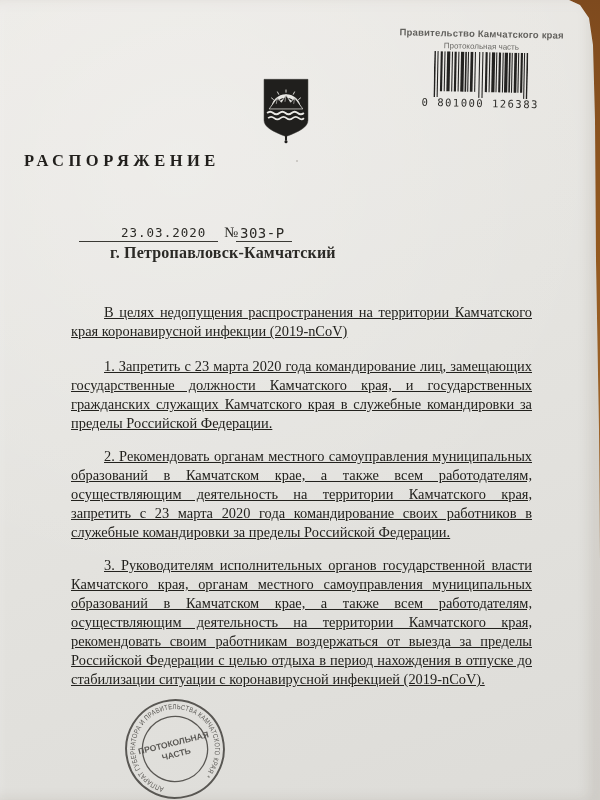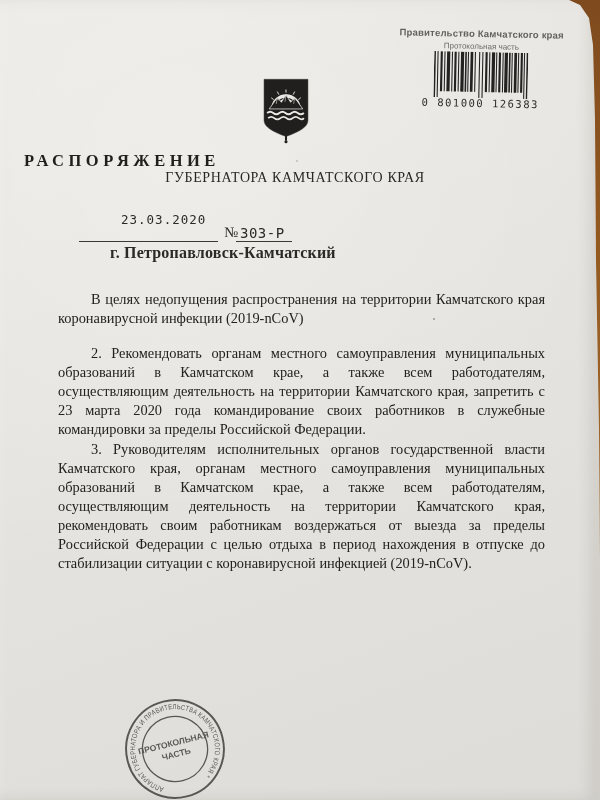--- a/index.html
+++ b/index.html
@@ -23,30 +23,30 @@
   .bc-dept{font-family:"Liberation Sans",sans-serif;font-size:8px;margin-top:3px;opacity:.8;}
   .bc-bars{display:block;margin:1px auto 0;width:94px;height:46px;}
   .bc-num{font-family:"DejaVu Sans Mono",monospace;font-size:10.5px;letter-spacing:1.5px;color:#2e2d2a;margin-top:-1px;}
   
   .emblem{position:absolute;left:262px;top:77px;width:48px;height:69px;}
   
   .title{position:absolute;left:8px;top:151px;width:590px;text-align:left;font-size:16.5px;font-weight:bold;letter-spacing:4.5px;color:#211f1c;padding-left:16px;}
   .issuer{position:absolute;left:0;top:170px;width:590px;text-align:center;font-size:14px;letter-spacing:.6px;color:#2a2824;}
   
   .meta{position:absolute;left:0;top:0;width:600px;height:0;}
-  .date{position:absolute;left:121px;top:212px;font-family:"DejaVu Sans Mono",monospace;font-size:12.5px;letter-spacing:1px;color:#2b2a26;}
+  .date{position:absolute;left:121px;top:225px;font-family:"DejaVu Sans Mono",monospace;font-size:12.5px;letter-spacing:1px;color:#2b2a26;}
   .num-label{position:absolute;left:224px;top:224px;font-size:14.5px;color:#2b2a26;}
   .num{position:absolute;left:240px;top:225px;font-family:"DejaVu Sans Mono",monospace;font-size:14px;letter-spacing:.5px;color:#2b2a26;}
   .rule{position:absolute;height:1.4px;background:#3a3934;top:241px;}
   .rule1{left:79px;width:139px;}
   .rule2{left:236px;width:56px;}
   .city{position:absolute;left:110px;top:244px;font-size:16px;font-weight:bold;letter-spacing:.2px;color:#2b2a26;}
   
   .body-text{position:absolute;left:57px;top:289px;width:489px;font-size:14.4px;line-height:19px;color:#23221e;}
-  .body-text p{margin:1px;text-indent:33px;text-align:justify;}
+  .body-text p{margin:14px;text-indent:33px;text-align:justify;text-decoration:underline;}
   .body-text p.intro{margin-bottom:16px;}
   
   .signature{position:absolute;left:160px;top:729px;font-size:13.5px;letter-spacing:.4px;color:#27261f;white-space:nowrap;}
   
   .stamp{position:absolute;left:118px;top:692px;width:114px;height:114px;transform:rotate(-14deg);opacity:.84;}
   .stamp text{fill:#403e3a;font-family:"Liberation Sans",sans-serif;}
   .speck{position:absolute;width:2px;height:2px;border-radius:50%;background:#9b968d;}
 </style>
 </head>
 <body>
@@ -118,33 +118,33 @@
         <path d="M61 44 l3 -2 l2 3"></path>
       </g>
 
       <g stroke="#e9e8e4" stroke-width="3.6" fill="none">
         <path d="M10 70 q6 -5 12 0 t12 0 t12 0 t12 0 t12 0 t12 0"></path>
         <path d="M12 80 q6 -5 12 0 t12 0 t12 0 t12 0 t12 0 t10 0"></path>
       </g>
     </svg>
 
     <div class="title">РАСПОРЯЖЕНИЕ</div>
-    <div class="issuer">ГУБЕРНАТОРА КАМЧАТСКОГО КРАЯ</div>
 
     <div class="meta">
       <span class="date">23.03.2020</span>
       <span class="num-label">№</span>
       <span class="num">303-Р</span>
       <div class="rule rule1"></div>
       <div class="rule rule2"></div>
       <div class="city">г. Петропавловск-Камчатский</div>
     </div>
 
     <div class="body-text">
       <p class="intro">В целях недопущения распространения на территории Камчатского края коронавирусной инфекции (2019-nCoV)</p>
+      <p>1. Запретить с 23 марта 2020 года командирование лиц, замещающих государственные должности Камчатского края, и государственных гражданских служащих Камчатского края в служебные командировки за пределы Российской Федерации.</p>
       <p>2. Рекомендовать органам местного самоуправления муниципальных образований в Камчатском крае, а также всем работодателям, осуществляющим деятельность на территории Камчатского края, запретить с 23 марта 2020 года командирование своих работников в служебные командировки за пределы Российской Федерации.</p>
       <p>3. Руководителям исполнительных органов государственной власти Камчатского края, органам местного самоуправления муниципальных образований в Камчатском крае, а также всем работодателям, осуществляющим деятельность на территории Камчатского края, рекомендовать своим работникам воздержаться от выезда за пределы Российской Федерации с целью отдыха в период нахождения в отпуске до стабилизации ситуации с коронавирусной инфекцией (2019-nCoV).</p>
     </div>
 
 
     <svg class="stamp" viewBox="0 0 140 140">
       <defs>
         <path id="ringPath" d="M45.5 112.4 A49 49 0 1 1 94.5 112.4" fill="none"></path>
       </defs>
       <circle cx="70" cy="70" r="60" fill="none" stroke="#403e3a" stroke-width="2.4"></circle>

